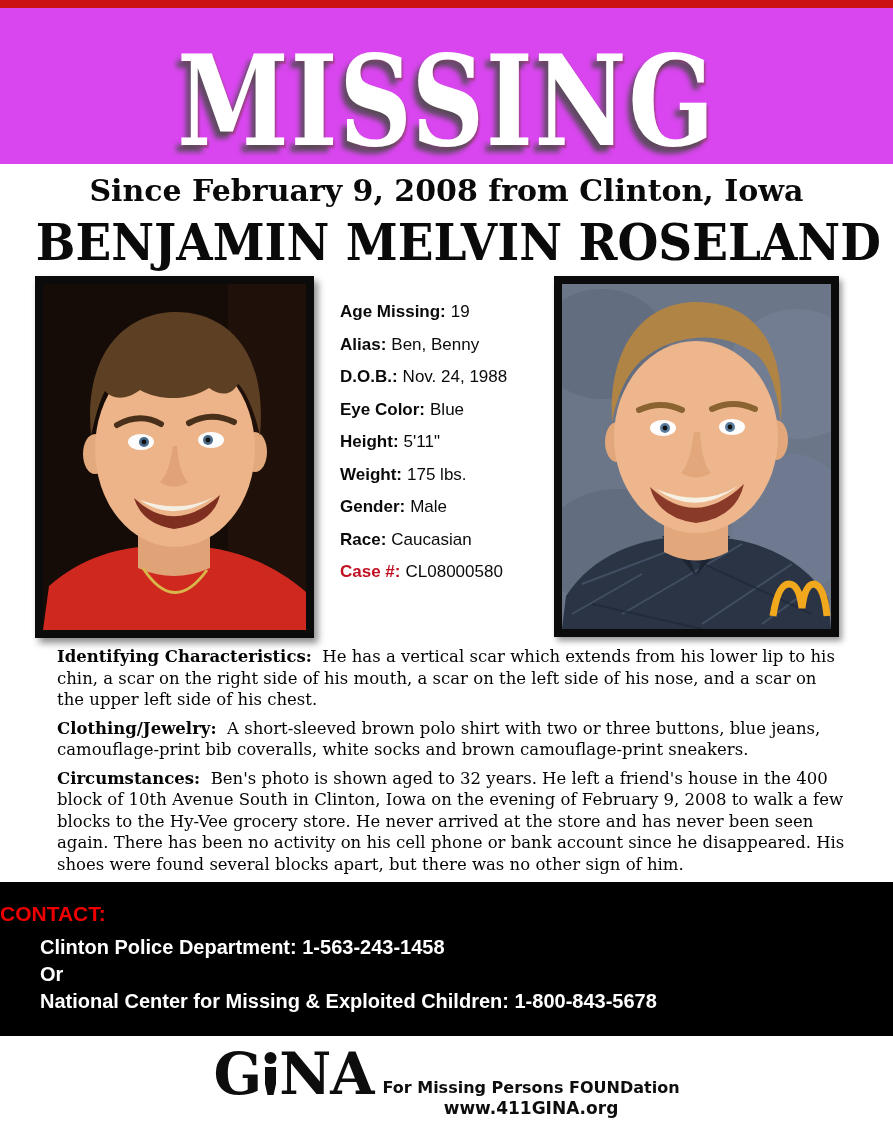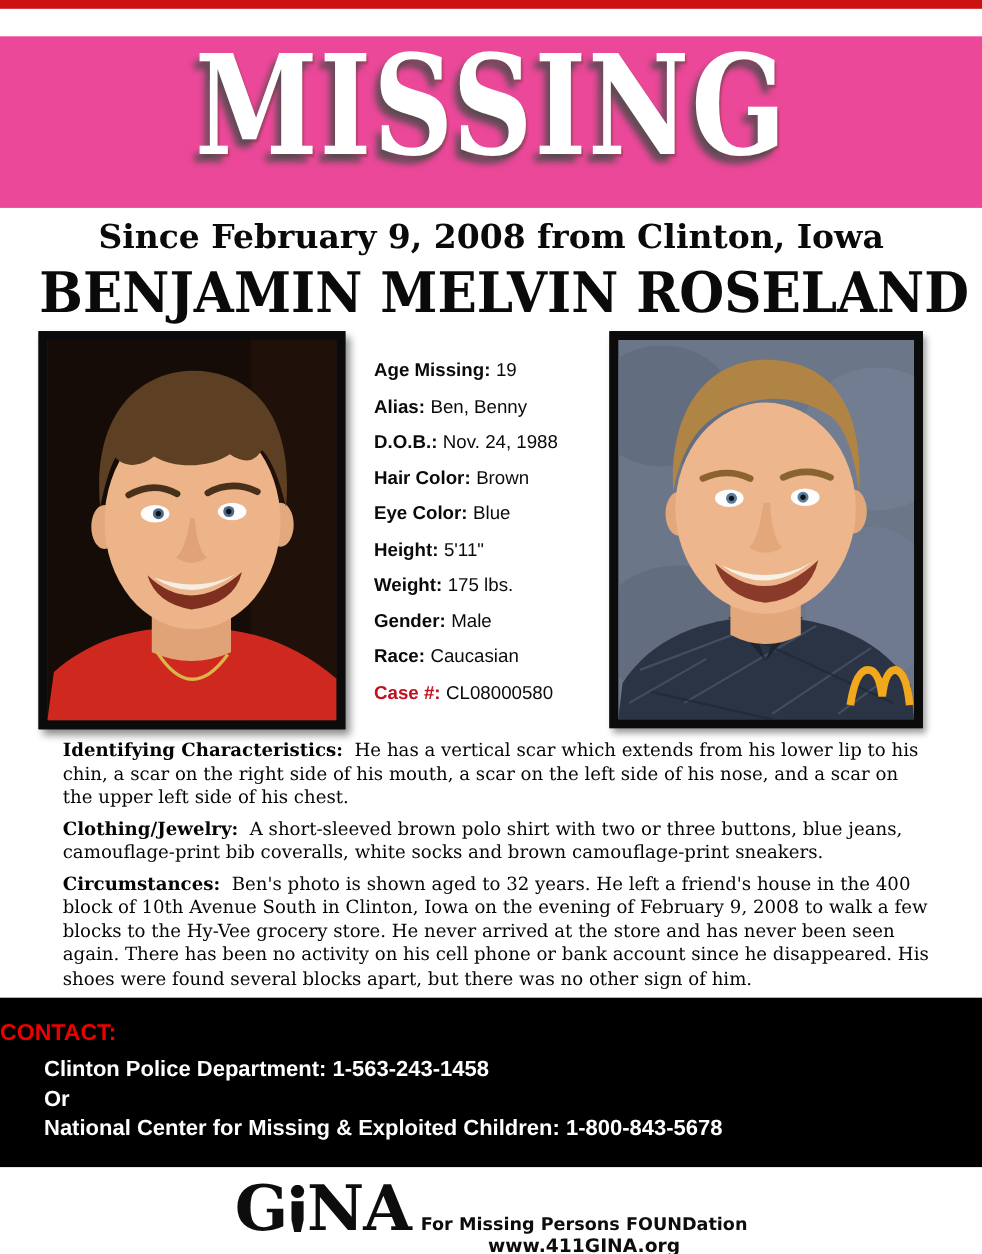--- a/index.html
+++ b/index.html
@@ -2,22 +2,22 @@
 <html><head>
 <meta charset="utf-8">
 <style>
   html,body{margin:0;padding:0;background:#fff;}
   .page{
     width:893px;height:1140px;position:relative;background:#ffffff;
     font-family:"Liberation Sans",sans-serif;overflow:hidden;
   }
   .top-strip{height:8px;background:#cc1111;}
   .banner{
-    margin-top:25px;height:156px;background:#ec4899;
-    display:flex;align-items:flex-start;justify-content:center;overflow:hidden;
+    height:156px;background:#d946ef;
+    display:flex;align-items:flex-end;justify-content:center;overflow:hidden;
   }
   .banner-title{
     font-family:"DejaVu Serif","Liberation Serif",serif;font-weight:bold;
     font-size:126px;line-height:1;color:#ffffff;letter-spacing:2px;
     transform:scaleX(.80);transform-origin:center;
     text-shadow:-6px 7px 6px rgba(75,75,75,.85), 2px 3px 2px rgba(120,60,60,.5);
     white-space:nowrap;
   }
   .subtitle{
     margin-top:8px;text-align:center;color:#0a0a0a;
@@ -107,21 +107,20 @@
         <path d="M130 162 Q126 190 117 198 Q131 207 145 198 Q136 190 134 162" fill="#e0a276"></path>
         <path d="M91 214 Q131 252 177 211 Q170 240 131 245 Q99 240 91 214 Z" fill="#7e2f20"></path>
         <path d="M97 216 Q131 240 171 213 Q138 230 97 216 Z" fill="#f4efe2"></path>
       </svg>
     </div>
 
     <div class="details">
       <div class="drow"><span class="dlabel">Age Missing:</span><span class="dval">19</span></div>
       <div class="drow"><span class="dlabel">Alias:</span><span class="dval">Ben, Benny</span></div>
       <div class="drow"><span class="dlabel">D.O.B.:</span><span class="dval">Nov. 24, 1988</span></div>
-      <div class="drow"><span class="dlabel">Hair Color:</span><span class="dval">Brown</span></div>
       <div class="drow"><span class="dlabel">Eye Color:</span><span class="dval">Blue</span></div>
       <div class="drow"><span class="dlabel">Height:</span><span class="dval">5'11"</span></div>
       <div class="drow"><span class="dlabel">Weight:</span><span class="dval">175 lbs.</span></div>
       <div class="drow"><span class="dlabel">Gender:</span><span class="dval">Male</span></div>
       <div class="drow"><span class="dlabel">Race:</span><span class="dval">Caucasian</span></div>
       <div class="drow case-row"><span class="dlabel">Case #:</span><span class="dval">CL08000580</span></div>
     </div>
 
     <div class="frame frame-right">
       <svg width="269" height="345" viewBox="0 0 269 345" role="img">

